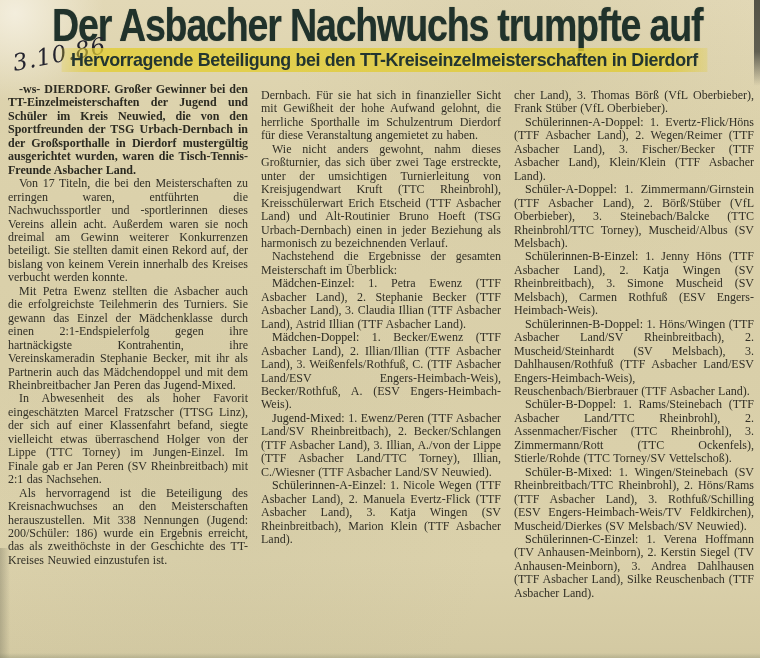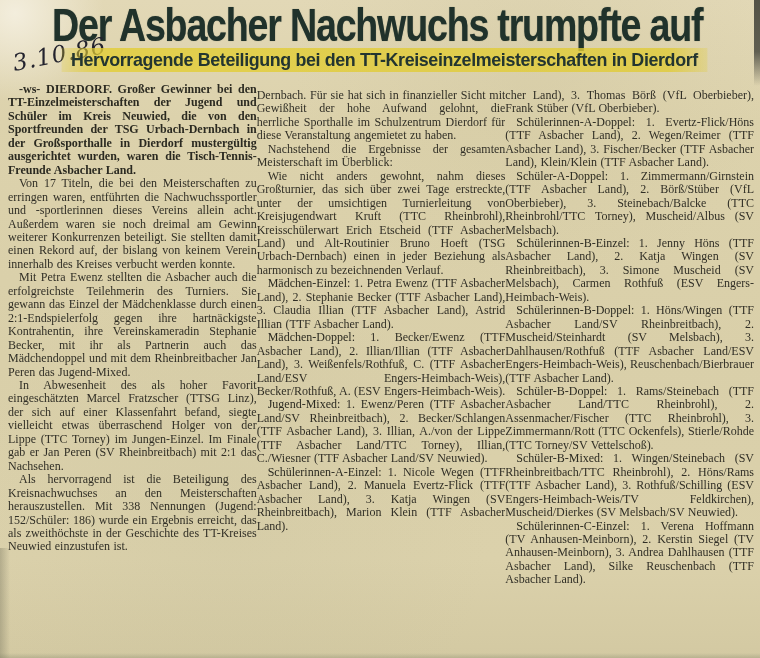--- a/index.html
+++ b/index.html
@@ -34,21 +34,21 @@
     font-family:"Liberation Sans", sans-serif;font-weight:bold;
     font-size:19px;line-height:21px;letter-spacing:-0.4px;color:#233530;
     background:linear-gradient(90deg, rgba(226,205,52,.25) 0%, rgba(226,205,52,.8) 6%, rgba(224,203,55,.8) 94%, rgba(226,205,52,.25) 100%);
     padding:1px 10px 2px 10px;
     transform:scaleX(0.94);transform-origin:center top;
     white-space:nowrap;
   }
   
   .columns{
     position:absolute;top:83px;left:8px;right:6px;bottom:2px;
-    display:flex;gap:0;
+    display:flex;gap:13px;
   }
   .col{flex:1 1 0;overflow:hidden;}
   .para{
     margin:0;text-align:justify;text-indent:11px;
     font-size:12px;line-height:13.45px;color:#312f26;
     word-spacing:.4px;
   }
   .para.noindent{text-indent:0;margin-top:6px;}
   .para.bold{font-weight:bold;color:#2b2a21;}
   .para b{font-weight:normal;color:#2b2a21;}
@@ -78,26 +78,26 @@
       <span class="subhead">Hervorragende Beteiligung bei den TT-Kreiseinzelmeisterschaften in Dierdorf</span>
     </div>
   </div>
 
   <div class="columns">
     <div class="col">
         <p class="para bold">-ws- DIERDORF. Großer Gewinner bei den TT-Einzelmeisterschaften der Jugend und Schüler im Kreis Neuwied, die von den Sportfreunden der TSG Urbach-Dernbach in der Großsporthalle in Dierdorf mustergültig ausgerichtet wurden, waren die Tisch-Tennis-Freunde Asbacher Land.</p>
         <p class="para">Von 17 Titeln, die bei den Meisterschaften zu erringen waren, entführten die Nachwuchssportler und -sportlerinnen dieses Vereins allein acht. Außerdem waren sie noch dreimal am Gewinn weiterer Konkurrenzen beteiligt. Sie stellten damit einen Rekord auf, der bislang von keinem Verein innerhalb des Kreises verbucht werden konnte.</p>
         <p class="para">Mit Petra Ewenz stellten die Asbacher auch die erfolgreichste Teilehmerin des Turniers. Sie gewann das Einzel der Mädchenklasse durch einen 2:1-Endspielerfolg gegen ihre hartnäckigste Kontrahentin, ihre Vereinskameradin Stephanie Becker, mit ihr als Partnerin auch das Mädchendoppel und mit dem Rheinbreitbacher Jan Peren das Jugend-Mixed.</p>
         <p class="para">In Abwesenheit des als hoher Favorit eingeschätzten Marcel Fratzscher (TTSG Linz), der sich auf einer Klassenfahrt befand, siegte vielleicht etwas überraschend Holger von der Lippe (TTC Torney) im Jungen-Einzel. Im Finale gab er Jan Peren (SV Rheinbreitbach) mit 2:1 das Nachsehen.</p>
-        <p class="para">Als hervorragend ist die Beteiligung des Kreisnachwuchses an den Meisterschaften herauszustellen. Mit 338 Nennungen (Jugend: 152/Schüler: 186) wurde ein Ergebnis erreicht, das als zweithöchste in der Geschichte des TT-Kreises Neuwied einzustufen ist.</p>
+        <p class="para">Als hervorragend ist die Beteiligung des Kreisnachwuchses an den Meisterschaften herauszustellen. Mit 338 Nennungen (Jugend: 200/Schüler: 186) wurde ein Ergebnis erreicht, das als zweithöchste in der Geschichte des TT-Kreises Neuwied einzustufen ist.</p>
       </div>
     <div class="col">
         <p class="para noindent">Dernbach. Für sie hat sich in finanzieller Sicht mit Gewißheit der hohe Aufwand gelohnt, die herrliche Sporthalle im Schulzentrum Dierdorf für diese Veranstaltung angemietet zu haben.</p>
+        <p class="para">Wie nicht anders gewohnt, nahm dieses Großturnier, das sich über zwei Tage erstreckte, unter der umsichtigen Turnierleitung von Kreisjugendwart Kruft (TTC Rheinbrohl), Kreisschülerwart Erich Etscheid (TTF Asbacher Land) und Alt-Routinier Bruno Hoeft (TSG Urbach-Dernbach) einen in jeder Beziehung als harmonisch zu bezeichnenden Verlauf.</p>
         <p class="para">Nachstehend die Ergebnisse der gesamten Meisterschaft im Überblick:</p>
-        <p class="para">Wie nicht anders gewohnt, nahm dieses Großturnier, das sich über zwei Tage erstreckte, unter der umsichtigen Turnierleitung von Kreisjugendwart Kruft (TTC Rheinbrohl), Kreisschülerwart Erich Etscheid (TTF Asbacher Land) und Alt-Routinier Bruno Hoeft (TSG Urbach-Dernbach) einen in jeder Beziehung als harmonisch zu bezeichnenden Verlauf.</p>
         <p class="para"><b>Mädchen-Einzel: </b>1. Petra Ewenz (TTF Asbacher Land), 2. Stephanie Becker (TTF Asbacher Land), 3. Claudia Illian (TTF Asbacher Land), Astrid Illian (TTF Asbacher Land).</p>
         <p class="para"><b>Mädchen-Doppel: </b>1. Becker/Ewenz (TTF Asbacher Land), 2. Illian/Illian (TTF Asbacher Land), 3. Weißenfels/Rothfuß, C. (TTF Asbacher Land/ESV Engers-Heimbach-Weis), Becker/Rothfuß, A. (ESV Engers-Heimbach-Weis).</p>
         <p class="para"><b>Jugend-Mixed: </b>1. Ewenz/Peren (TTF Asbacher Land/SV Rheinbreitbach), 2. Becker/Schlangen (TTF Asbacher Land), 3. Illian, A./von der Lippe (TTF Asbacher Land/TTC Torney), Illian, C./Wiesner (TTF Asbacher Land/SV Neuwied).</p>
         <p class="para"><b>Schülerinnen-A-Einzel: </b>1. Nicole Wegen (TTF Asbacher Land), 2. Manuela Evertz-Flick (TTF Asbacher Land), 3. Katja Wingen (SV Rheinbreitbach), Marion Klein (TTF Asbacher Land).</p>
       </div>
     <div class="col">
         <p class="para noindent">cher Land), 3. Thomas Börß (VfL Oberbieber), Frank Stüber (VfL Oberbieber).</p>
         <p class="para"><b>Schülerinnen-A-Doppel: </b>1. Evertz-Flick/Höns (TTF Asbacher Land), 2. Wegen/Reimer (TTF Asbacher Land), 3. Fischer/Becker (TTF Asbacher Land), Klein/Klein (TTF Asbacher Land).</p>
         <p class="para"><b>Schüler-A-Doppel: </b>1. Zimmermann/Girnstein (TTF Asbacher Land), 2. Börß/Stüber (VfL Oberbieber), 3. Steinebach/Balcke (TTC Rheinbrohl/TTC Torney), Muscheid/Albus (SV Melsbach).</p>
         <p class="para"><b>Schülerinnen-B-Einzel: </b>1. Jenny Höns (TTF Asbacher Land), 2. Katja Wingen (SV Rheinbreitbach), 3. Simone Muscheid (SV Melsbach), Carmen Rothfuß (ESV Engers-Heimbach-Weis).</p>

